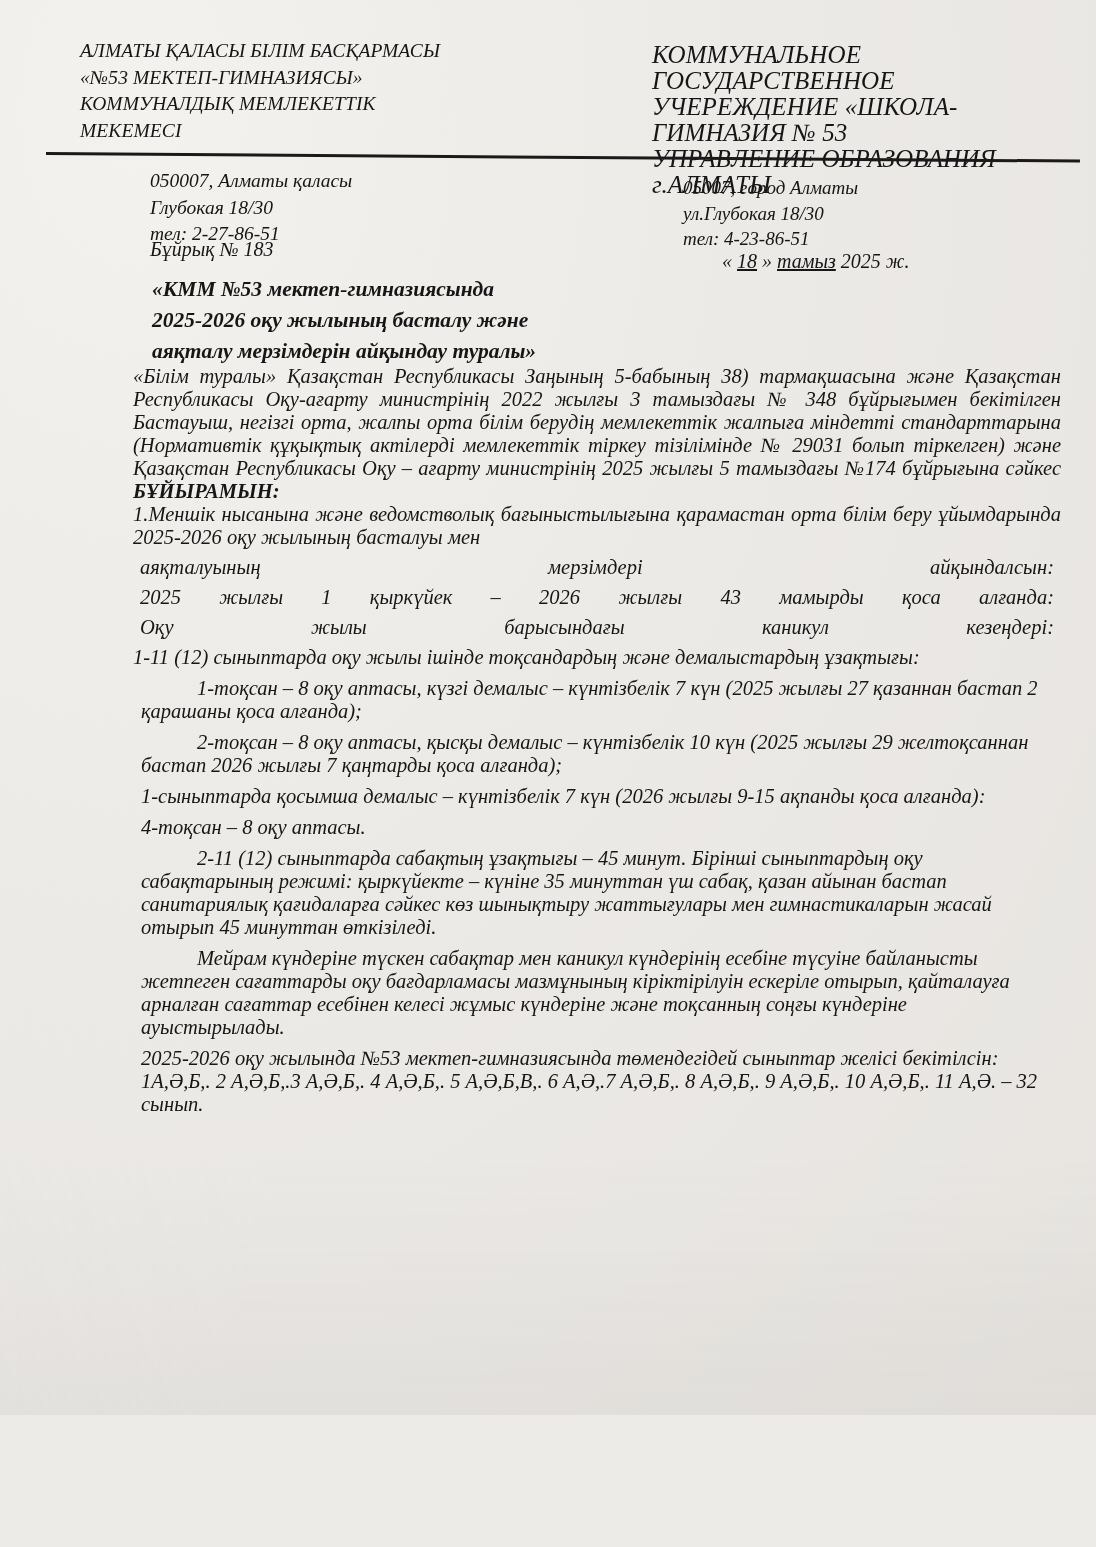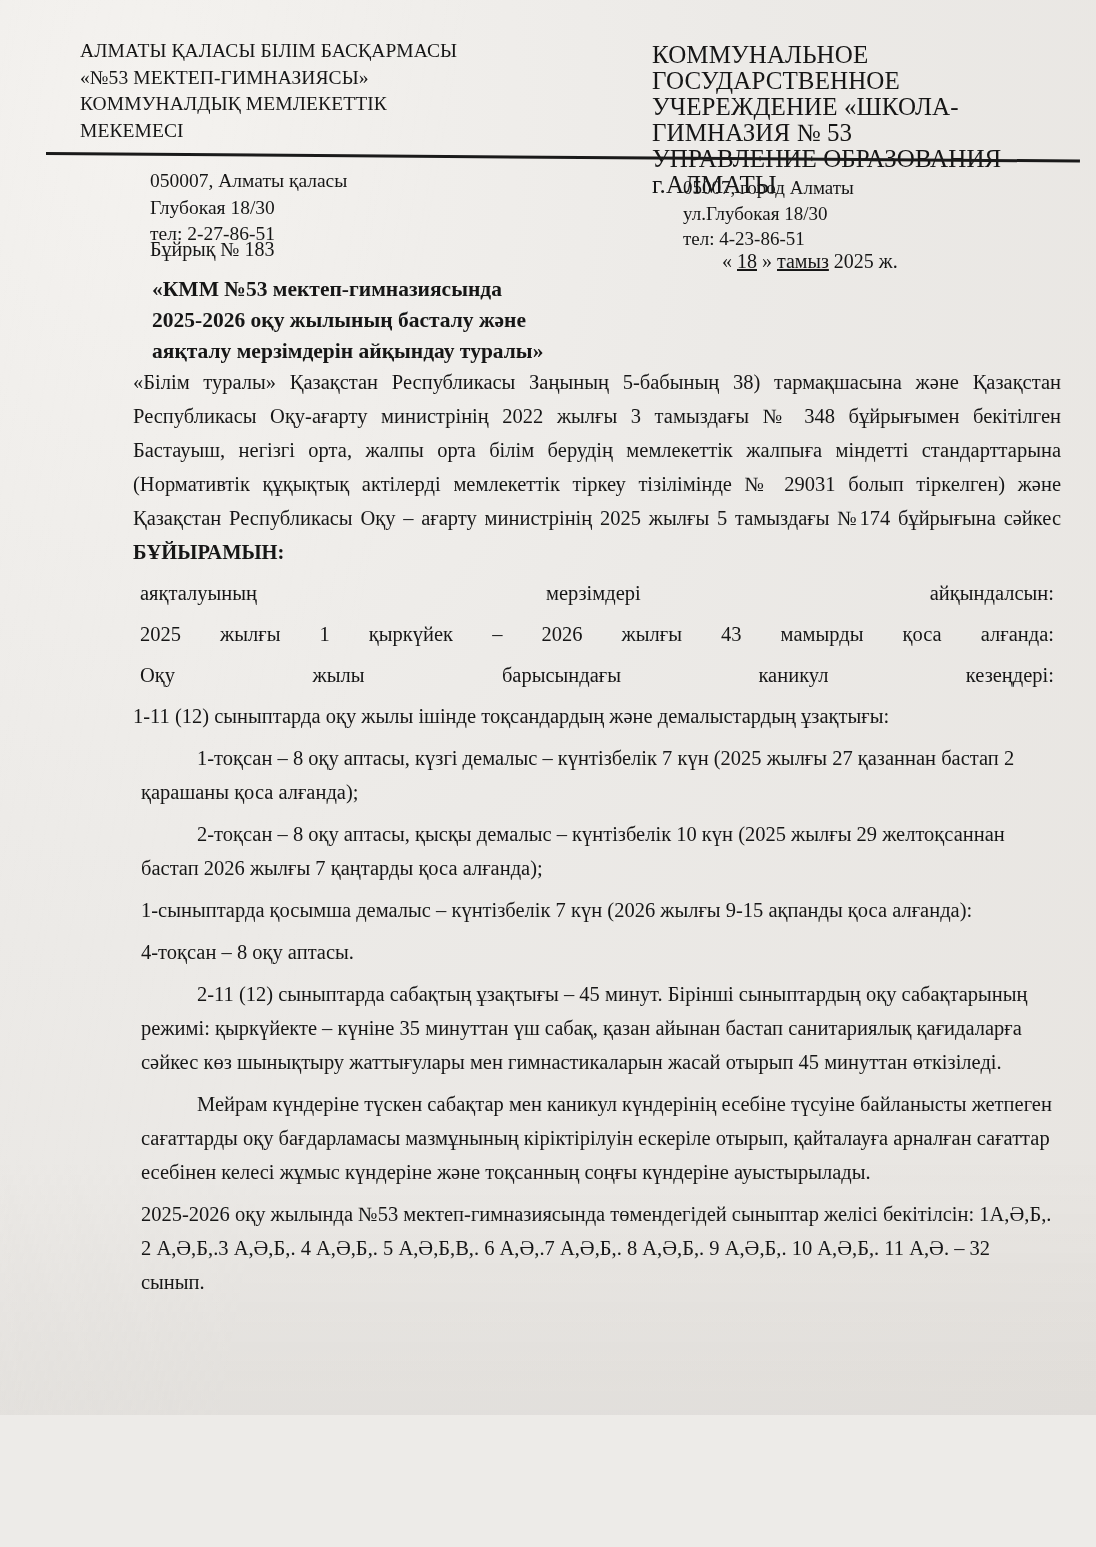--- a/index.html
+++ b/index.html
@@ -16,20 +16,21 @@
     overflow: hidden;
     position: relative;
   }
   .page {
     position: relative;
     width: 1096px;
     height: 1415px;
     box-sizing: border-box;
     background:
       radial-gradient(ellipse at 12% 8%, #f4f2ef 0%, #eceae7 45%, #e7e4e0 100%);
+    font-style: italic;
   }
   
   .page::after {
     content: "";
     position: absolute;
     inset: 0;
     pointer-events: none;
     background:
       linear-gradient(100deg, rgba(255,255,255,0.30) 0%, rgba(255,255,255,0) 35%),
       linear-gradient(0deg, rgba(120,118,114,0.10) 0%, rgba(255,255,255,0) 18%);
@@ -124,21 +125,21 @@
     white-space: pre-line;
   }
 
   
   .body-text {
     position: absolute;
     top: 365px;
     left: 133px;
     width: 928px;
     font-size: 20.5px;
-    line-height: 34px;
+    line-height: 23px;
   }
   .p-just {
     text-align: justify;
     text-align-last: justify;
     margin: 0;
     hyphens: none;
   }
   .p-just-normal {
     text-align: justify;
     margin: 0;
@@ -191,20 +192,21 @@
   </div>
 
   <div class="doc-title">«КММ №53 мектеп-гимназиясында
 2025-2026 оқу жылының басталу және
  аяқталу мерзімдерін айқындау  туралы»</div>
 
   <div class="body-text">
 
     <p class="p-just"><span>«Білім туралы» Қазақстан Республикасы Заңының 5-бабының 38) тармақшасына және Қазақстан Республикасы Оқу-ағарту министрінің 2022 жылғы 3 тамыздағы № 348 бұйрығымен бекітілген  Бастауыш, негізгі орта, жалпы орта білім берудің мемлекеттік жалпыға міндетті стандарттарына (Нормативтік құқықтық актілерді мемлекеттік тіркеу тізілімінде № 29031 болып тіркелген) және Қазақстан Республикасы Оқу – ағарту министрінің 2025 жылғы 5 тамыздағы №174 бұйрығына сәйкес </span><span class="b">БҰЙЫРАМЫН:</span></p>
 
+    <p class="p-just-normal">1.Меншік нысанына және ведомстволық бағыныстылығына қарамастан орта білім беру ұйымдарында 2025-2026 оқу жылының басталуы мен</p>
 
     <p class="spaced">аяқталуының мерзімдері айқындалсын:</p>
 
     <p class="spaced">2025 жылғы 1 қыркүйек – 2026 жылғы 43 мамырды қоса алғанда:</p>
 
     <p class="spaced">Оқу жылы барысындағы каникул кезеңдері:</p>
 
     <p class="p-just-normal">1-11 (12) сыныптарда оқу жылы ішінде тоқсандардың және демалыстардың ұзақтығы:</p>
 
     <p class="p-left indent">1-тоқсан – 8 оқу аптасы, күзгі демалыс – күнтізбелік 7 күн (2025 жылғы 27 қазаннан бастап 2 қарашаны қоса алғанда);</p>

